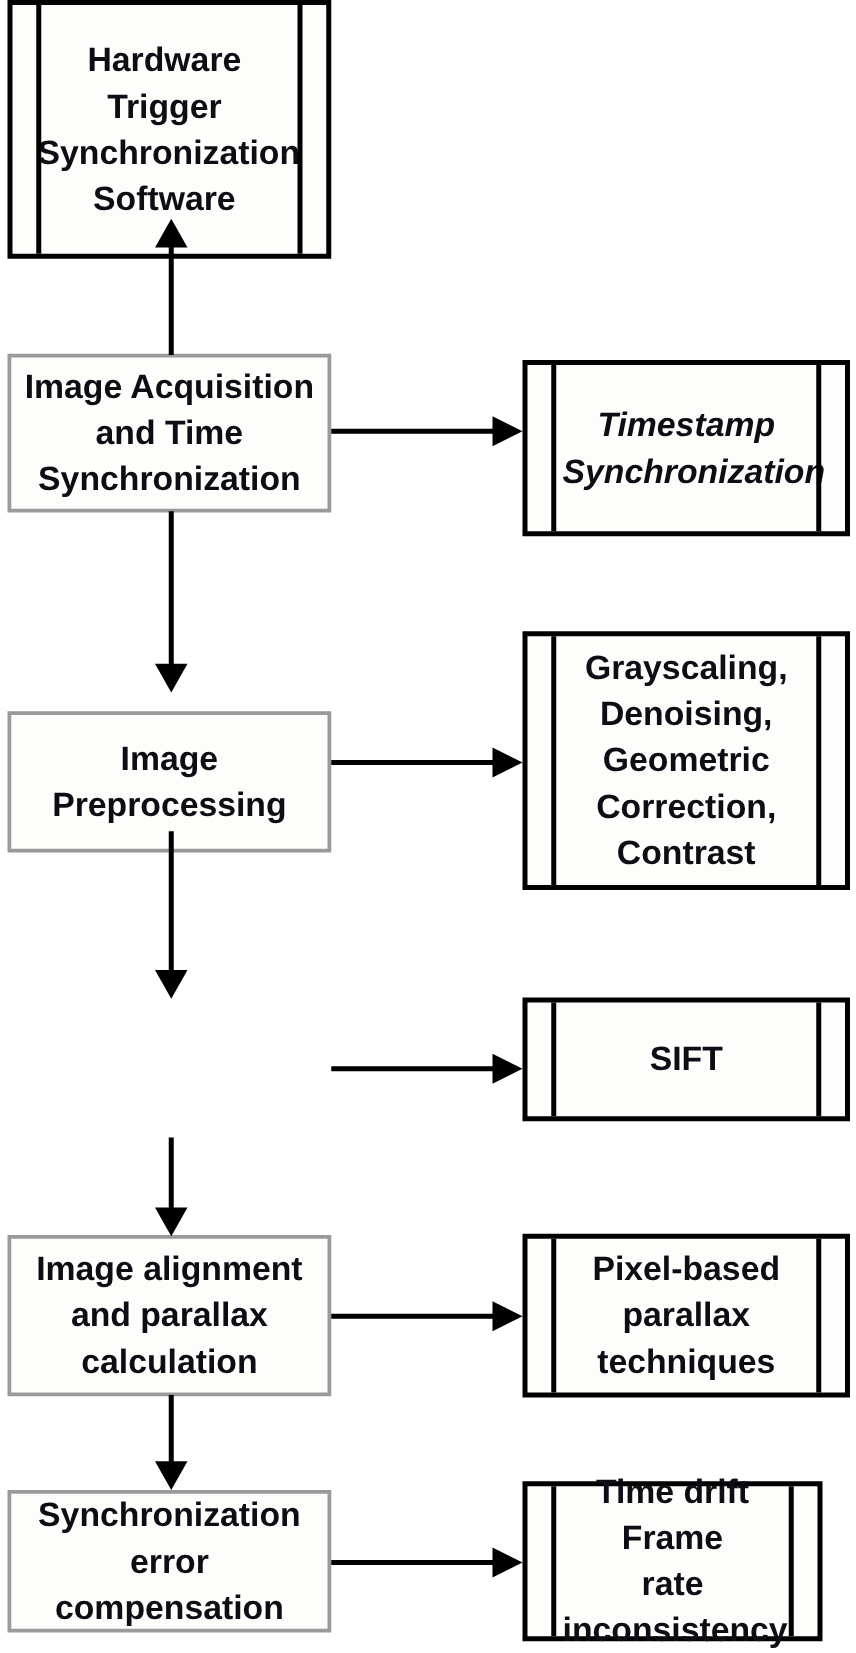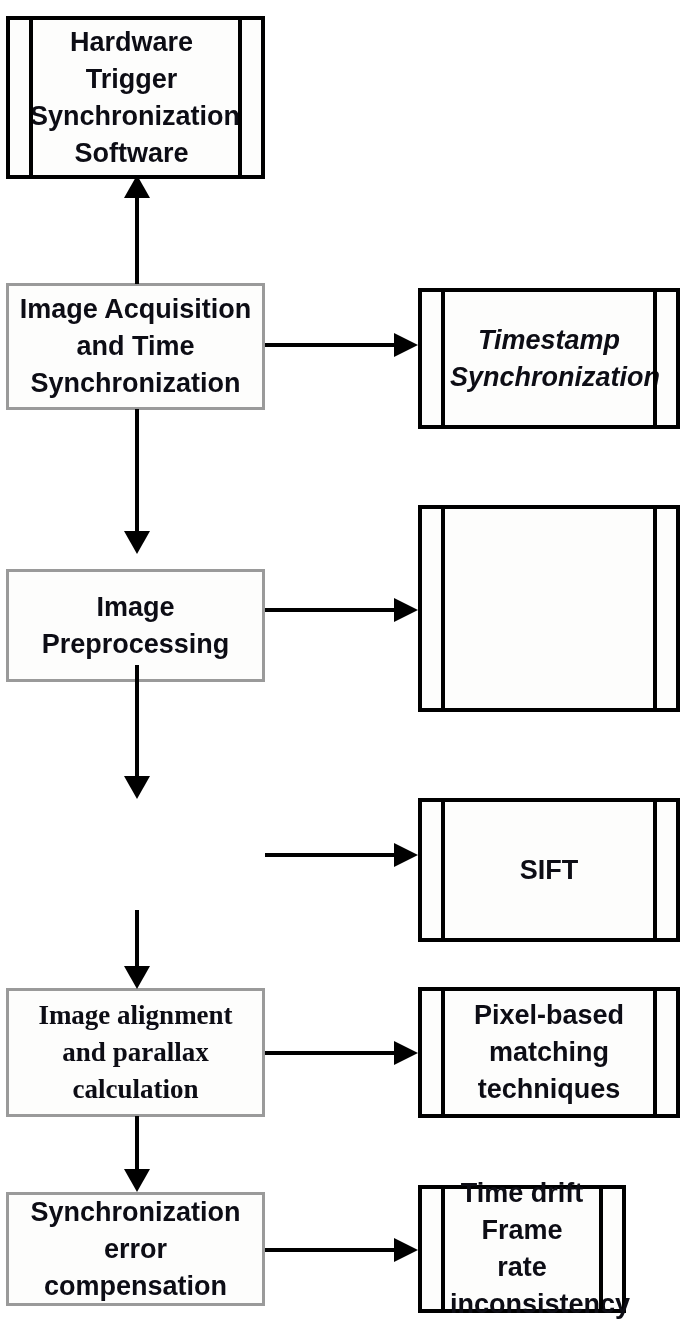--- a/index.html
+++ b/index.html
@@ -37,31 +37,31 @@
   .process{border:3px solid var(--process-border);}
   .predefined{border:4px solid var(--predefined-border);padding:0 28px;}
   .bar{
     position:absolute;top:0;bottom:0;width:4px;
     background:var(--predefined-border);
   }
   .bar.l{left:19px;}
   .bar.r{right:19px;}
 
   
-  .n-hardware        {left:6px;  top:16px;    width:259px; height:163px;padding-left:20px;}
+  .n-hardware        {left:6px;  top:0;    width:259px; height:207px;padding-left:20px;}
   .n-acquisition     {left:6px;  top:283px;  width:259px; height:127px;}
   .n-timestamp       {left:418px;top:288px;  width:262px; height:141px;font-style:italic;}
   .n-preprocessing   {left:6px;  top:553px;  width:259px; height:113px;margin-top:16px;}
   .n-grayscaling     {left:418px;top:505px;  width:262px; height:207px;}
   .n-feature         {left:6px;  top:798px;  width:259px; height:113px;}
-  .n-sift            {left:418px;top:798px;  width:262px; height:144px;}
-  .n-alignment       {left:6px;  top:988px;  width:259px; height:129px;font-family:Liberation Serif, serif;}
+  .n-sift            {left:418px;top:798px;  width:262px; height:99px;}
+  .n-alignment       {left:6px;  top:988px;  width:259px; height:129px;}
   .n-pixel           {left:418px;top:987px;  width:262px; height:131px;}
   .n-syncerror       {left:6px;  top:1192px; width:259px; height:114px;}
-  .n-timedrift       {left:418px;top:1185px; width:208px; height:128px;}
+  .n-timedrift       {left:418px;top:1185px; width:240px; height:128px;}
 
   
   .shaft-v{position:absolute;width:4px;background:var(--arrow);left:135px;}
   .shaft-h{position:absolute;height:4px;background:var(--arrow);left:265px;width:131px;}
   .head{position:absolute;width:0;height:0;}
   .head.up{
     left:124px;
     border-left:13px solid transparent;
     border-right:13px solid transparent;
     border-bottom:23px solid var(--arrow);
@@ -118,40 +118,45 @@
   </div>
 
   <div class="node process n-preprocessing">
     <span class="label">Image
 Preprocessing</span>
   </div>
 
   <div class="node predefined n-grayscaling">
     <span class="bar l"></span>
     <span class="bar r"></span>
+    <span class="label">Grayscaling,
+Denoising,
+Geometric
+Correction,
+Contrast</span>
   </div>
 
 
   <div class="node predefined n-sift">
     <span class="bar l"></span>
     <span class="bar r"></span>
     <span class="label">SIFT</span>
   </div>
 
   <div class="node process n-alignment">
     <span class="label">Image alignment
 and parallax
 calculation</span>
   </div>
 
   <div class="node predefined n-pixel">
     <span class="bar l"></span>
     <span class="bar r"></span>
     <span class="label">Pixel-based
-matching
+parallax
 techniques</span>
   </div>
 
   <div class="node process n-syncerror">
     <span class="label">Synchronization
 error compensation</span>
   </div>
 
   <div class="node predefined n-timedrift">
     <span class="bar l"></span>

